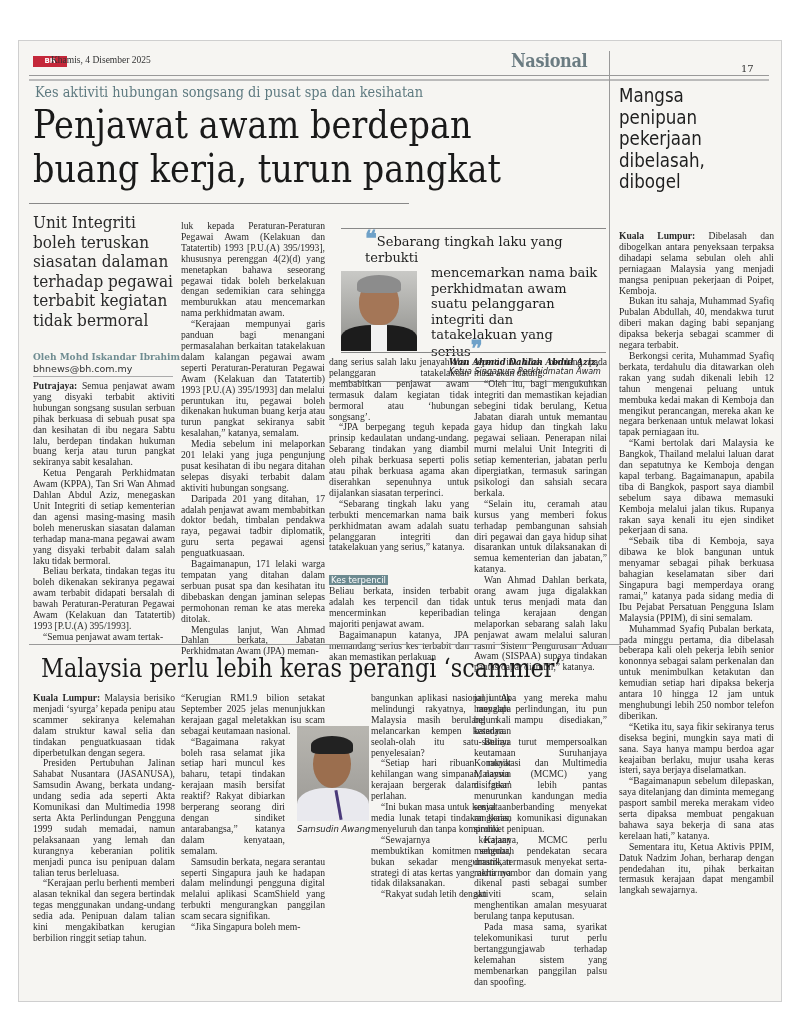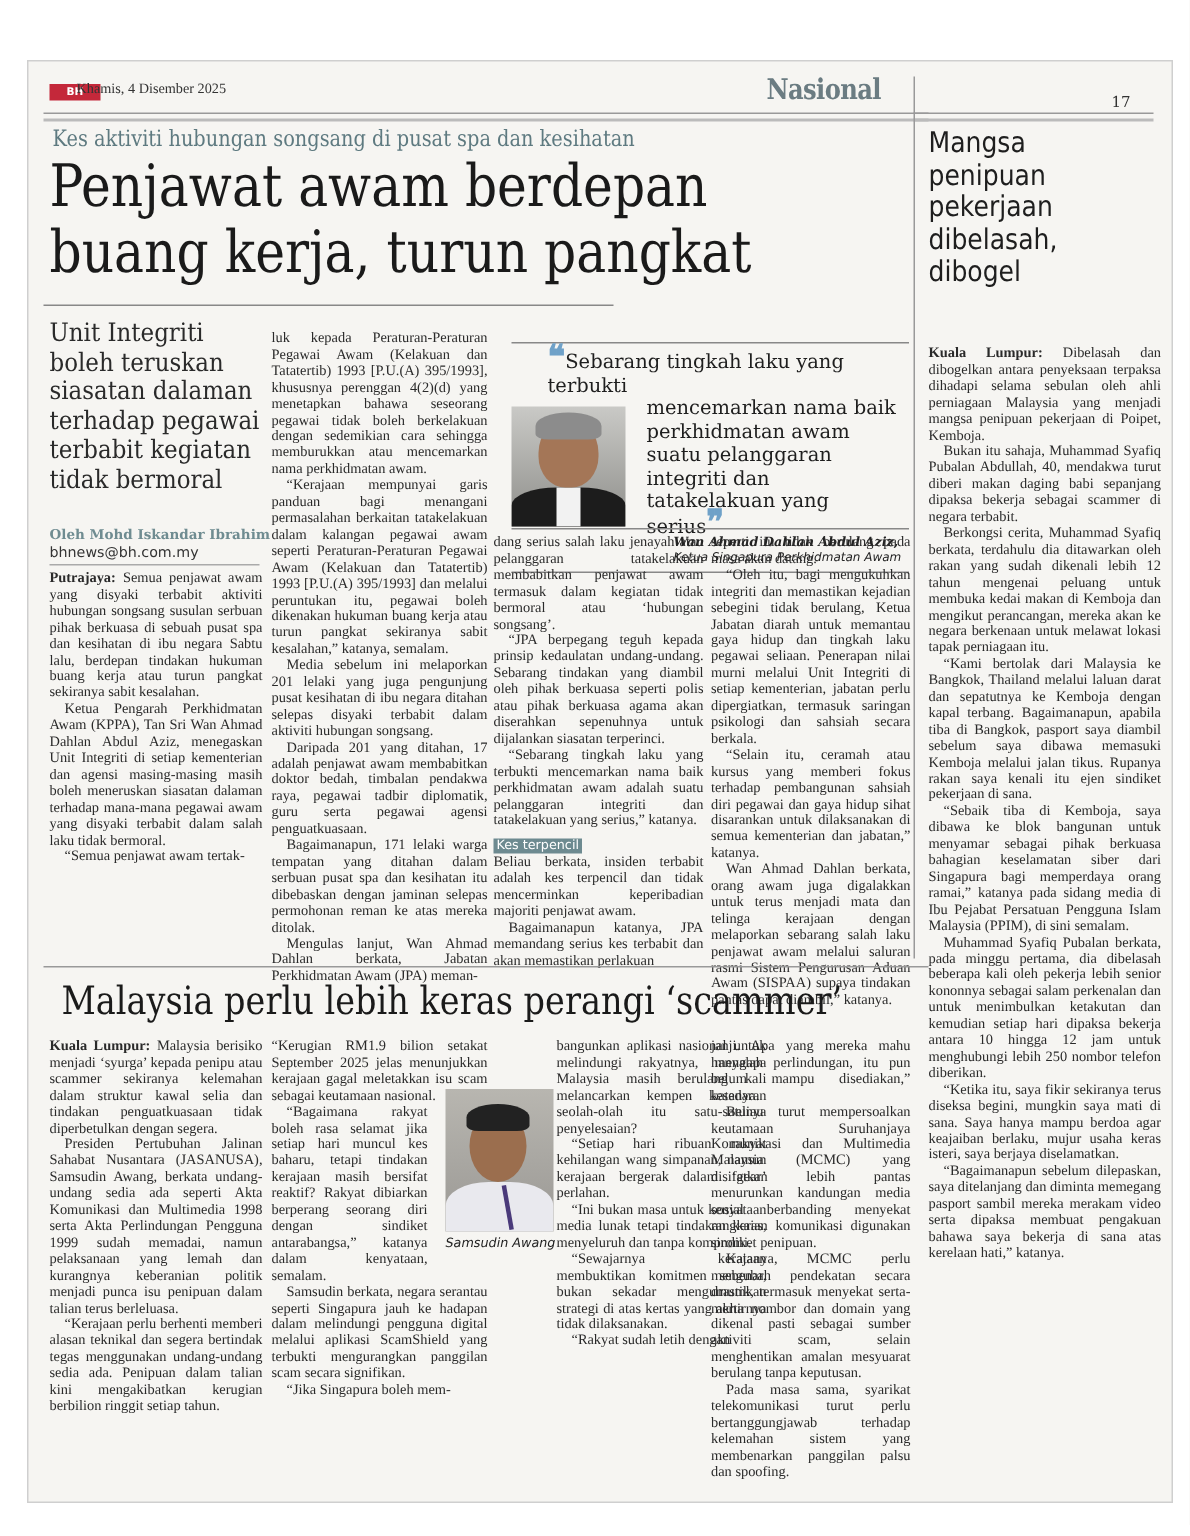--- a/index.html
+++ b/index.html
@@ -31,21 +31,21 @@
   .qmark { color:#6fa1c8; font-size:22px; font-weight:bold; font-family:"DejaVu Serif", serif; line-height:10px; }
   .portrait1 { left:322px; top:230px; width:76px; height:80px; background:linear-gradient(#c9c9c6,#8e8e8a); overflow:hidden; }
   .portrait1 .head { position:absolute; left:18px; top:8px; width:40px; height:46px; border-radius:50% 50% 45% 45%; background:#a47657; }
   .portrait1 .hair { position:absolute; left:16px; top:4px; width:44px; height:18px; border-radius:50% 50% 20% 20%; background:#8c8c8c; }
   .portrait1 .body { position:absolute; left:0px; top:54px; width:76px; height:30px; background:#1c1c1c; border-radius:40% 40% 0 0; }
   .portrait1 .shirt { position:absolute; left:30px; top:54px; width:16px; height:26px; background:#f2f2f2; }
   .q-rule-mid { left:322px; top:311px; width:265px; height:1px; background:#888; }
   .q-name { left:430px; top:316px; font-family:"DejaVu Serif", serif; font-weight:bold; font-style:italic; font-size:8.5px; color:#222; }
   .q-title { left:430px; top:326px; font-family:"DejaVu Sans", sans-serif; font-style:italic; font-size:8px; color:#222; }
   .q-rule-bot { left:322px; top:340px; width:265px; height:1px; background:#888; }
-  .subtitle-box { display:inline-block; background:#6d8a90; color:#fff; font-family:"DejaVu Sans", sans-serif; font-size:8.5px; padding:0 2px; line-height:10px; margin-top:6px; }
+  .subtitle-box { display:inline-block; background:#6d8a90; color:#fff; font-family:"DejaVu Sans", sans-serif; font-size:8.5px; padding:0 2px; line-height:10px; margin-top:22px; }
   .bottom-rule { left:10px; top:603px; width:590px; height:1px; background:#999; }
   .headline2 { left:22px; top:612px; font-family:"DejaVu Serif", serif; font-size:26px; color:#1a1a1a; transform:scaleX(0.86); transform-origin:left top; white-space:nowrap; }
   .portrait2 { left:278px; top:685px; width:72px; height:95px; background:linear-gradient(#b8b6b0,#9a9894); overflow:hidden; }
   .portrait2 .head { position:absolute; left:16px; top:14px; width:38px; height:48px; border-radius:50%; background:#9b6e4e; }
   .portrait2 .hair { position:absolute; left:14px; top:10px; width:42px; height:18px; border-radius:50% 50% 20% 20%; background:#222; }
   .portrait2 .body { position:absolute; left:0; top:62px; width:72px; height:40px; background:#e9e9ee; border-radius:40% 40% 0 0; }
   .portrait2 .lanyard { position:absolute; left:40px; top:64px; width:3px; height:30px; background:#4a3a7a; transform:rotate(-10deg); }
   .cap2 { left:278px; top:783px; font-family:"DejaVu Sans", sans-serif; font-style:italic; font-size:8.5px; color:#222; }
   .side-headline { left:600px; top:44px; width:150px; font-family:"DejaVu Sans", sans-serif; font-size:19px; line-height:21.5px; color:#1e1e1e; transform:scaleX(0.88); transform-origin:left top; }
 </style>
@@ -69,20 +69,21 @@
   </div>
   <div class="abs sub-rule"></div>
   <div class="abs subhead">Unit Integriti boleh teruskan siasatan dalaman terhadap pegawai terbabit kegiatan tidak bermoral</div>
   <div class="abs byline">Oleh Mohd Iskandar Ibrahim</div>
   <div class="abs email">bhnews@bh.com.my</div>
   <div class="abs byrule"></div>
 
   <div class="col" style="left:14px; top:340px; width:142px;">
     <p class="first"><b>Putrajaya:</b> <span>Semua penjawat awam yang disyaki terbabit aktiviti hubungan songsang susulan serbuan pihak berkuasa di sebuah pusat spa dan kesihatan di ibu negara Sabtu lalu, berdepan tindakan hukuman buang kerja atau turun pangkat sekiranya sabit kesalahan.</span></p>
     <p>Ketua Pengarah Perkhidmatan Awam (KPPA), Tan Sri Wan Ahmad Dahlan Abdul Aziz, menegaskan Unit Integriti di setiap kementerian dan agensi masing-masing masih boleh meneruskan siasatan dalaman terhadap mana-mana pegawai awam yang disyaki terbabit dalam salah laku tidak bermoral.</p>
+    <p>Beliau berkata, tindakan tegas itu boleh dikenakan sekiranya pegawai awam terbabit didapati bersalah di bawah Peraturan-Peraturan Pegawai Awam (Kelakuan dan Tatatertib) 1993 [P.U.(A) 395/1993].</p>
     <p>“Semua penjawat awam tertak-</p>
   </div>
 
   <div class="col" style="left:162px; top:180px; width:144px;">
     <p class="first">luk kepada Peraturan-Peraturan Pegawai Awam (Kelakuan dan Tatatertib) 1993 [P.U.(A) 395/1993], khususnya perenggan 4(2)(d) yang menetapkan bahawa seseorang pegawai tidak boleh berkelakuan dengan sedemikian cara sehingga memburukkan atau mencemarkan nama perkhidmatan awam.</p>
     <p>“Kerajaan mempunyai garis panduan bagi menangani permasalahan berkaitan tatakelakuan dalam kalangan pegawai awam seperti Peraturan-Peraturan Pegawai Awam (Kelakuan dan Tatatertib) 1993 [P.U.(A) 395/1993] dan melalui peruntukan itu, pegawai boleh dikenakan hukuman buang kerja atau turun pangkat sekiranya sabit kesalahan,” katanya, semalam.</p>
     <p>Media sebelum ini melaporkan 201 lelaki yang juga pengunjung pusat kesihatan di ibu negara ditahan selepas disyaki terbabit dalam aktiviti hubungan songsang.</p>
     <p>Daripada 201 yang ditahan, 17 adalah penjawat awam membabitkan doktor bedah, timbalan pendakwa raya, pegawai tadbir diplomatik, guru serta pegawai agensi penguatkuasaan.</p>
     <p>Bagaimanapun, 171 lelaki warga tempatan yang ditahan dalam serbuan pusat spa dan kesihatan itu dibebaskan dengan jaminan selepas permohonan reman ke atas mereka ditolak.</p>
     <p>Mengulas lanjut, Wan Ahmad Dahlan berkata, Jabatan Perkhidmatan Awam (JPA) meman-</p>
@@ -123,20 +124,21 @@
   <div class="abs side-headline">Mangsa penipuan pekerjaan dibelasah, dibogel</div>
   <div class="col" style="left:600px; top:190px; width:155px;">
     <p class="first"><b>Kuala Lumpur:</b> <span>Dibelasah dan dibogelkan antara penyeksaan terpaksa dihadapi selama sebulan oleh ahli perniagaan Malaysia yang menjadi mangsa penipuan pekerjaan di Poipet, Kemboja.</span></p>
     <p>Bukan itu sahaja, Muhammad Syafiq Pubalan Abdullah, 40, mendakwa turut diberi makan daging babi sepanjang dipaksa bekerja sebagai scammer di negara terbabit.</p>
     <p>Berkongsi cerita, Muhammad Syafiq berkata, terdahulu dia ditawarkan oleh rakan yang sudah dikenali lebih 12 tahun mengenai peluang untuk membuka kedai makan di Kemboja dan mengikut perancangan, mereka akan ke negara berkenaan untuk melawat lokasi tapak perniagaan itu.</p>
     <p>“Kami bertolak dari Malaysia ke Bangkok, Thailand melalui laluan darat dan sepatutnya ke Kemboja dengan kapal terbang. Bagaimanapun, apabila tiba di Bangkok, pasport saya diambil sebelum saya dibawa memasuki Kemboja melalui jalan tikus. Rupanya rakan saya kenali itu ejen sindiket pekerjaan di sana.</p>
     <p>“Sebaik tiba di Kemboja, saya dibawa ke blok bangunan untuk menyamar sebagai pihak berkuasa bahagian keselamatan siber dari Singapura bagi memperdaya orang ramai,” katanya pada sidang media di Ibu Pejabat Persatuan Pengguna Islam Malaysia (PPIM), di sini semalam.</p>
     <p>Muhammad Syafiq Pubalan berkata, pada minggu pertama, dia dibelasah beberapa kali oleh pekerja lebih senior kononnya sebagai salam perkenalan dan untuk menimbulkan ketakutan dan kemudian setiap hari dipaksa bekerja antara 10 hingga 12 jam untuk menghubungi lebih 250 nombor telefon diberikan.</p>
     <p>“Ketika itu, saya fikir sekiranya terus diseksa begini, mungkin saya mati di sana. Saya hanya mampu berdoa agar keajaiban berlaku, mujur usaha keras isteri, saya berjaya diselamatkan.</p>
     <p>“Bagaimanapun sebelum dilepaskan, saya ditelanjang dan diminta memegang pasport sambil mereka merakam video serta dipaksa membuat pengakuan bahawa saya bekerja di sana atas kerelaan hati,” katanya.</p>
+    <p>Sementara itu, Ketua Aktivis PPIM, Datuk Nadzim Johan, berharap dengan pendedahan itu, pihak berkaitan termasuk kerajaan dapat mengambil langkah sewajarnya.</p>
   </div>
 
   <div class="abs bottom-rule"></div>
   <div class="abs headline2">Malaysia perlu lebih keras perangi ‘scammer’</div>
 
   <div class="col" style="left:14px; top:652px; width:142px;">
     <p class="first"><b>Kuala Lumpur:</b> <span>Malaysia berisiko menjadi ‘syurga’ kepada penipu atau scammer sekiranya kelemahan dalam struktur kawal selia dan tindakan penguatkuasaan tidak diperbetulkan dengan segera.</span></p>
     <p>Presiden Pertubuhan Jalinan Sahabat Nusantara (JASANUSA), Samsudin Awang, berkata undang-undang sedia ada seperti Akta Komunikasi dan Multimedia 1998 serta Akta Perlindungan Pengguna 1999 sudah memadai, namun pelaksanaan yang lemah dan kurangnya keberanian politik menjadi punca isu penipuan dalam talian terus berleluasa.</p>
     <p>“Kerajaan perlu berhenti memberi alasan teknikal dan segera bertindak tegas menggunakan undang-undang sedia ada. Penipuan dalam talian kini mengakibatkan kerugian berbilion ringgit setiap tahun.</p>
   </div>

